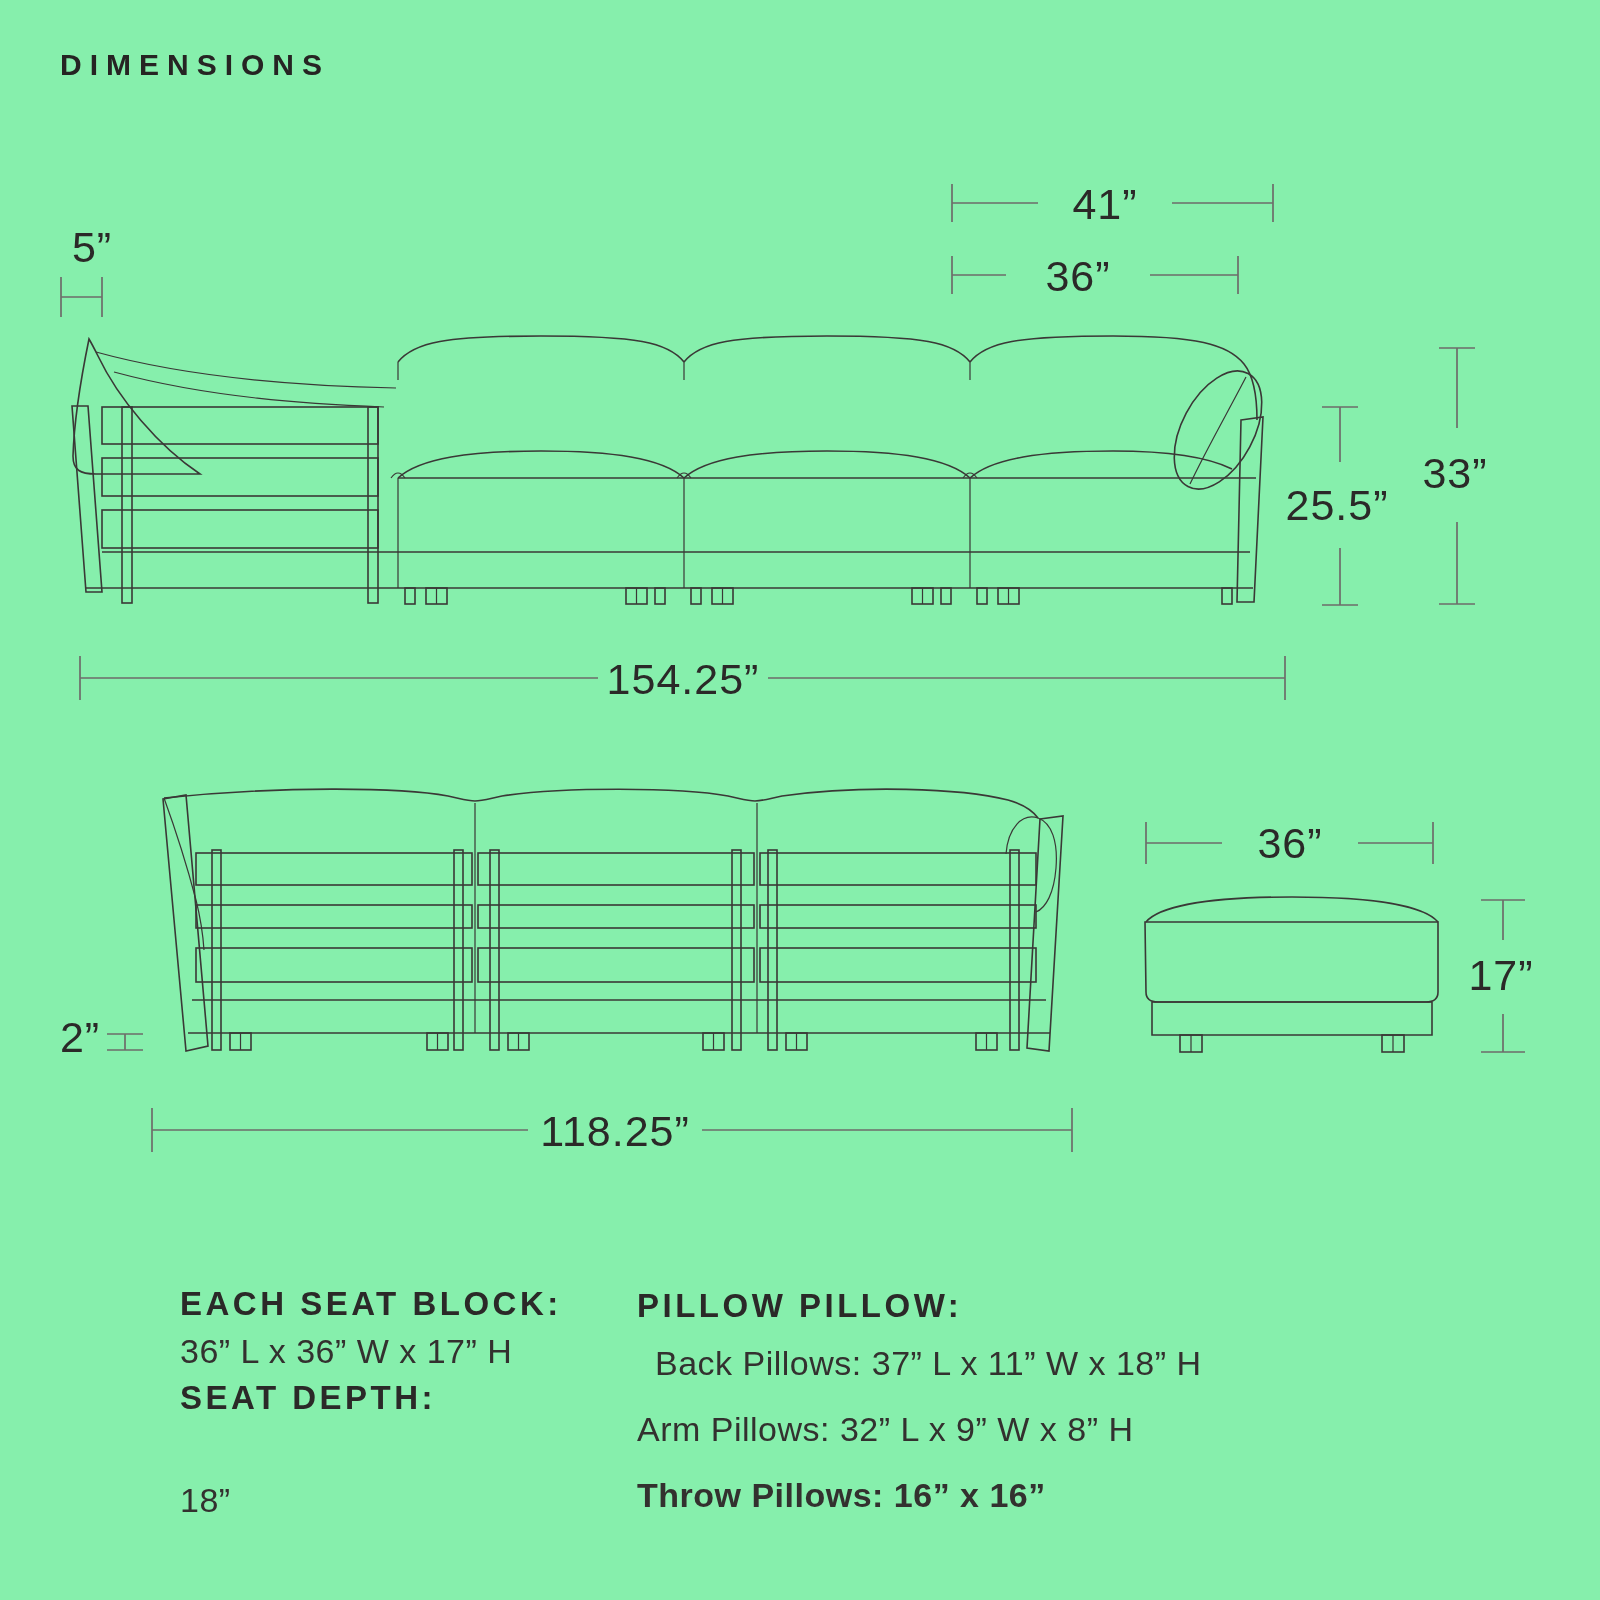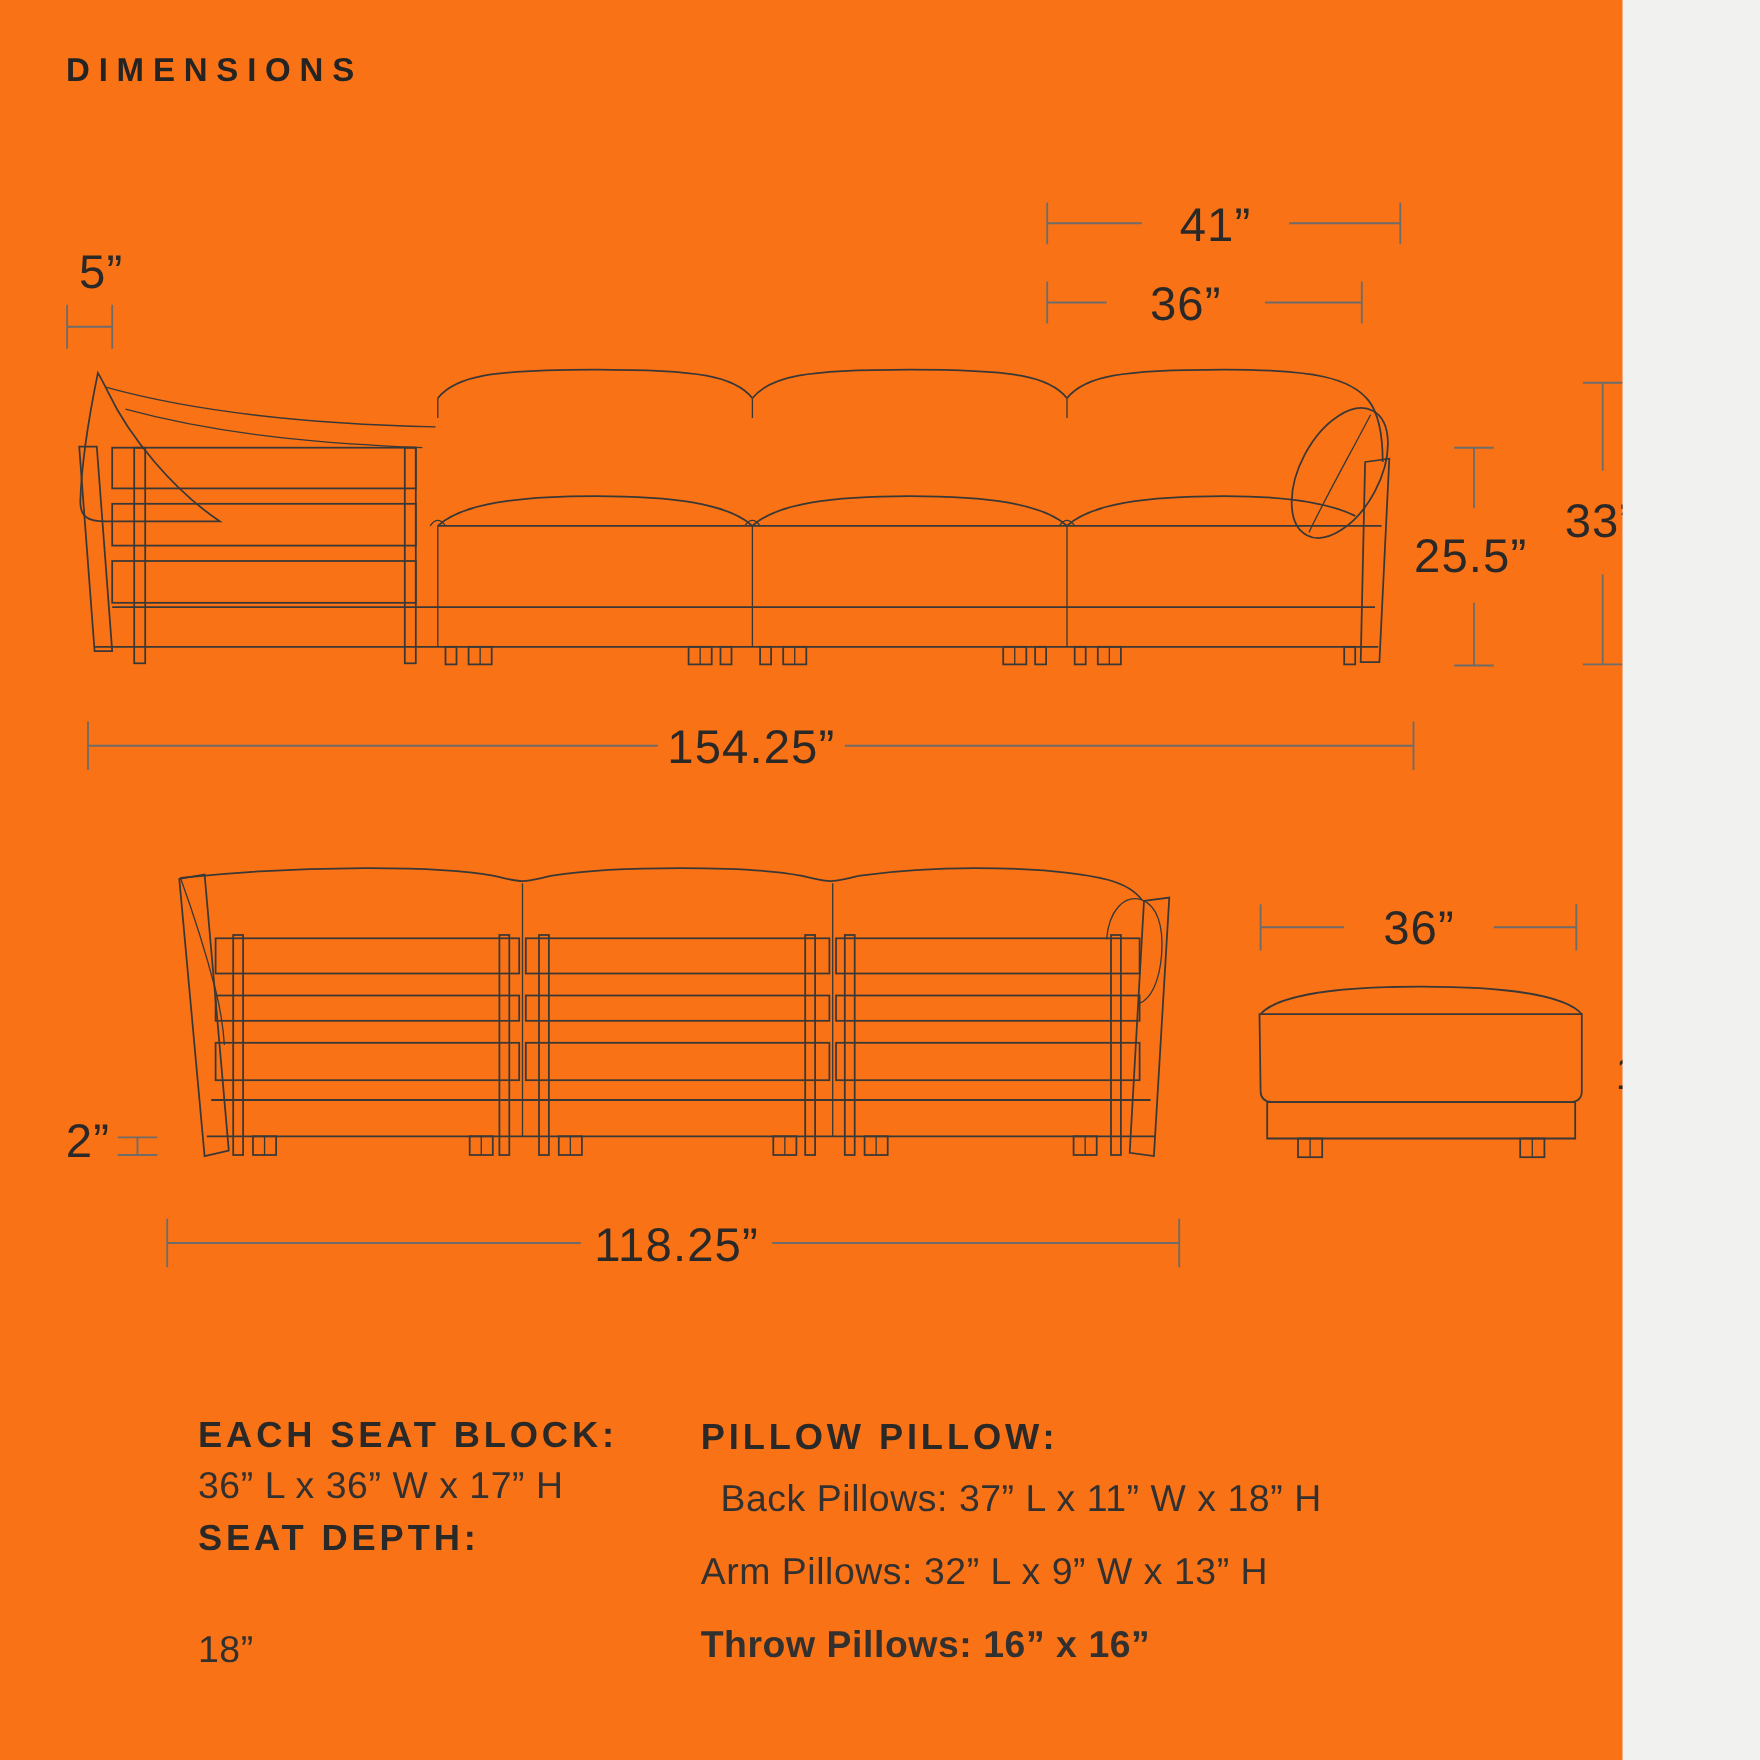--- a/index.html
+++ b/index.html
@@ -1,17 +1,17 @@
 <!DOCTYPE html>
 <html><head>
 <meta charset="utf-8">
 <style>
   html,body{margin:0;padding:0;background:#f1f1ef;}
   .canvas{
-    position:relative;width:1475px;height:1600px;background:#f97316;
+    position:relative;width:1600px;height:1600px;background:#86efac;
     font-family:"Liberation Sans",sans-serif;color:#2b2928;overflow:hidden;
   }
   .page-title{
     position:absolute;left:60px;top:48px;margin:0;
     font-size:30px;font-weight:bold;letter-spacing:8px;color:#262423;
   }
   svg{position:absolute;left:0;top:0;}
   svg text{font-family:"Liberation Sans",sans-serif;fill:#2b2928;}
   .dim-label{font-size:43px;letter-spacing:1px;}
   .drawing{stroke:#3a3836;fill:none;stroke-width:1.6;}
@@ -205,17 +205,17 @@
 
   <div class="specs">
     <div class="spec-heading" style="left:180px;top:1285px;">EACH SEAT BLOCK:</div>
     <div class="spec-value" style="left:180px;top:1332px;">36” L x 36” W x 17” H</div>
 
     <div class="spec-heading" style="left:180px;top:1379px;">SEAT DEPTH:</div>
     <div class="spec-value" style="left:180px;top:1481px;">18”</div>
 
     <div class="spec-heading" style="left:637px;top:1287px;">PILLOW PILLOW:</div>
     <div class="spec-value" style="left:655px;top:1344px;">Back Pillows: 37” L x 11” W x 18” H</div>
-    <div class="spec-value" style="left:637px;top:1410px;">Arm Pillows: 32” L x 9” W x 13” H</div>
+    <div class="spec-value" style="left:637px;top:1410px;">Arm Pillows: 32” L x 9” W x 8” H</div>
     <div class="spec-value" style="left:637px;top:1476px;font-weight:bold;">Throw Pillows: 16” x 16”</div>
   </div>
 
 </div>
 
 </body></html>

